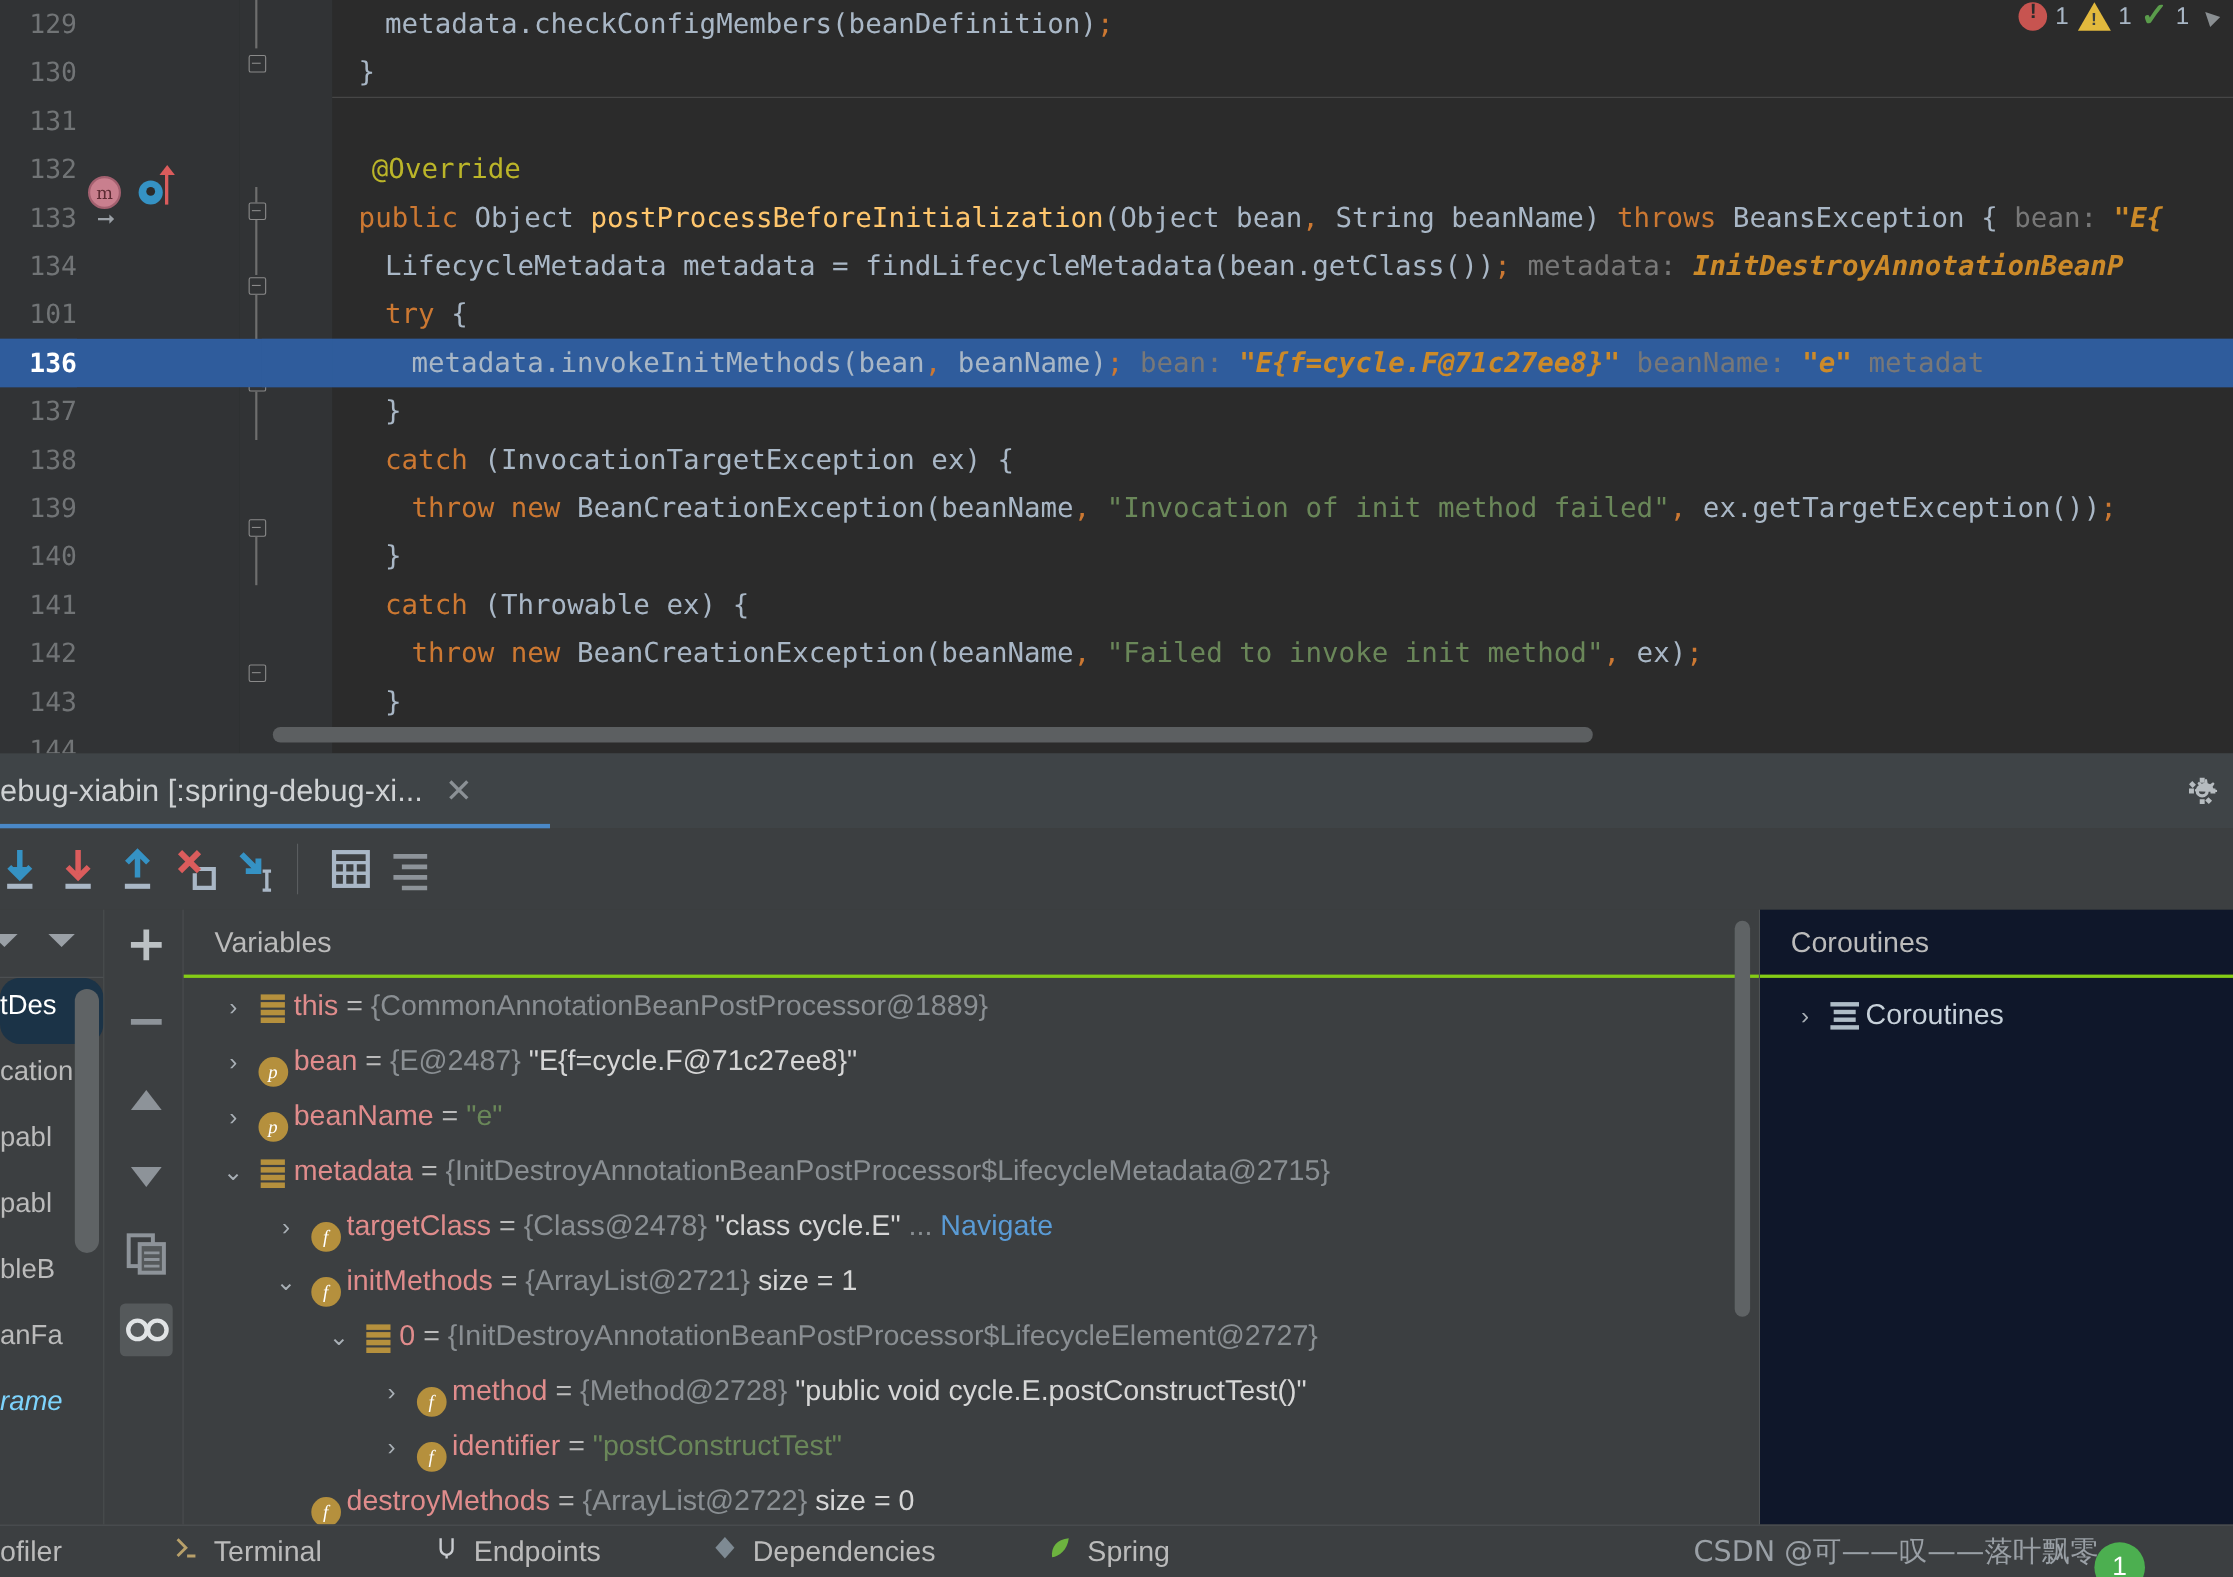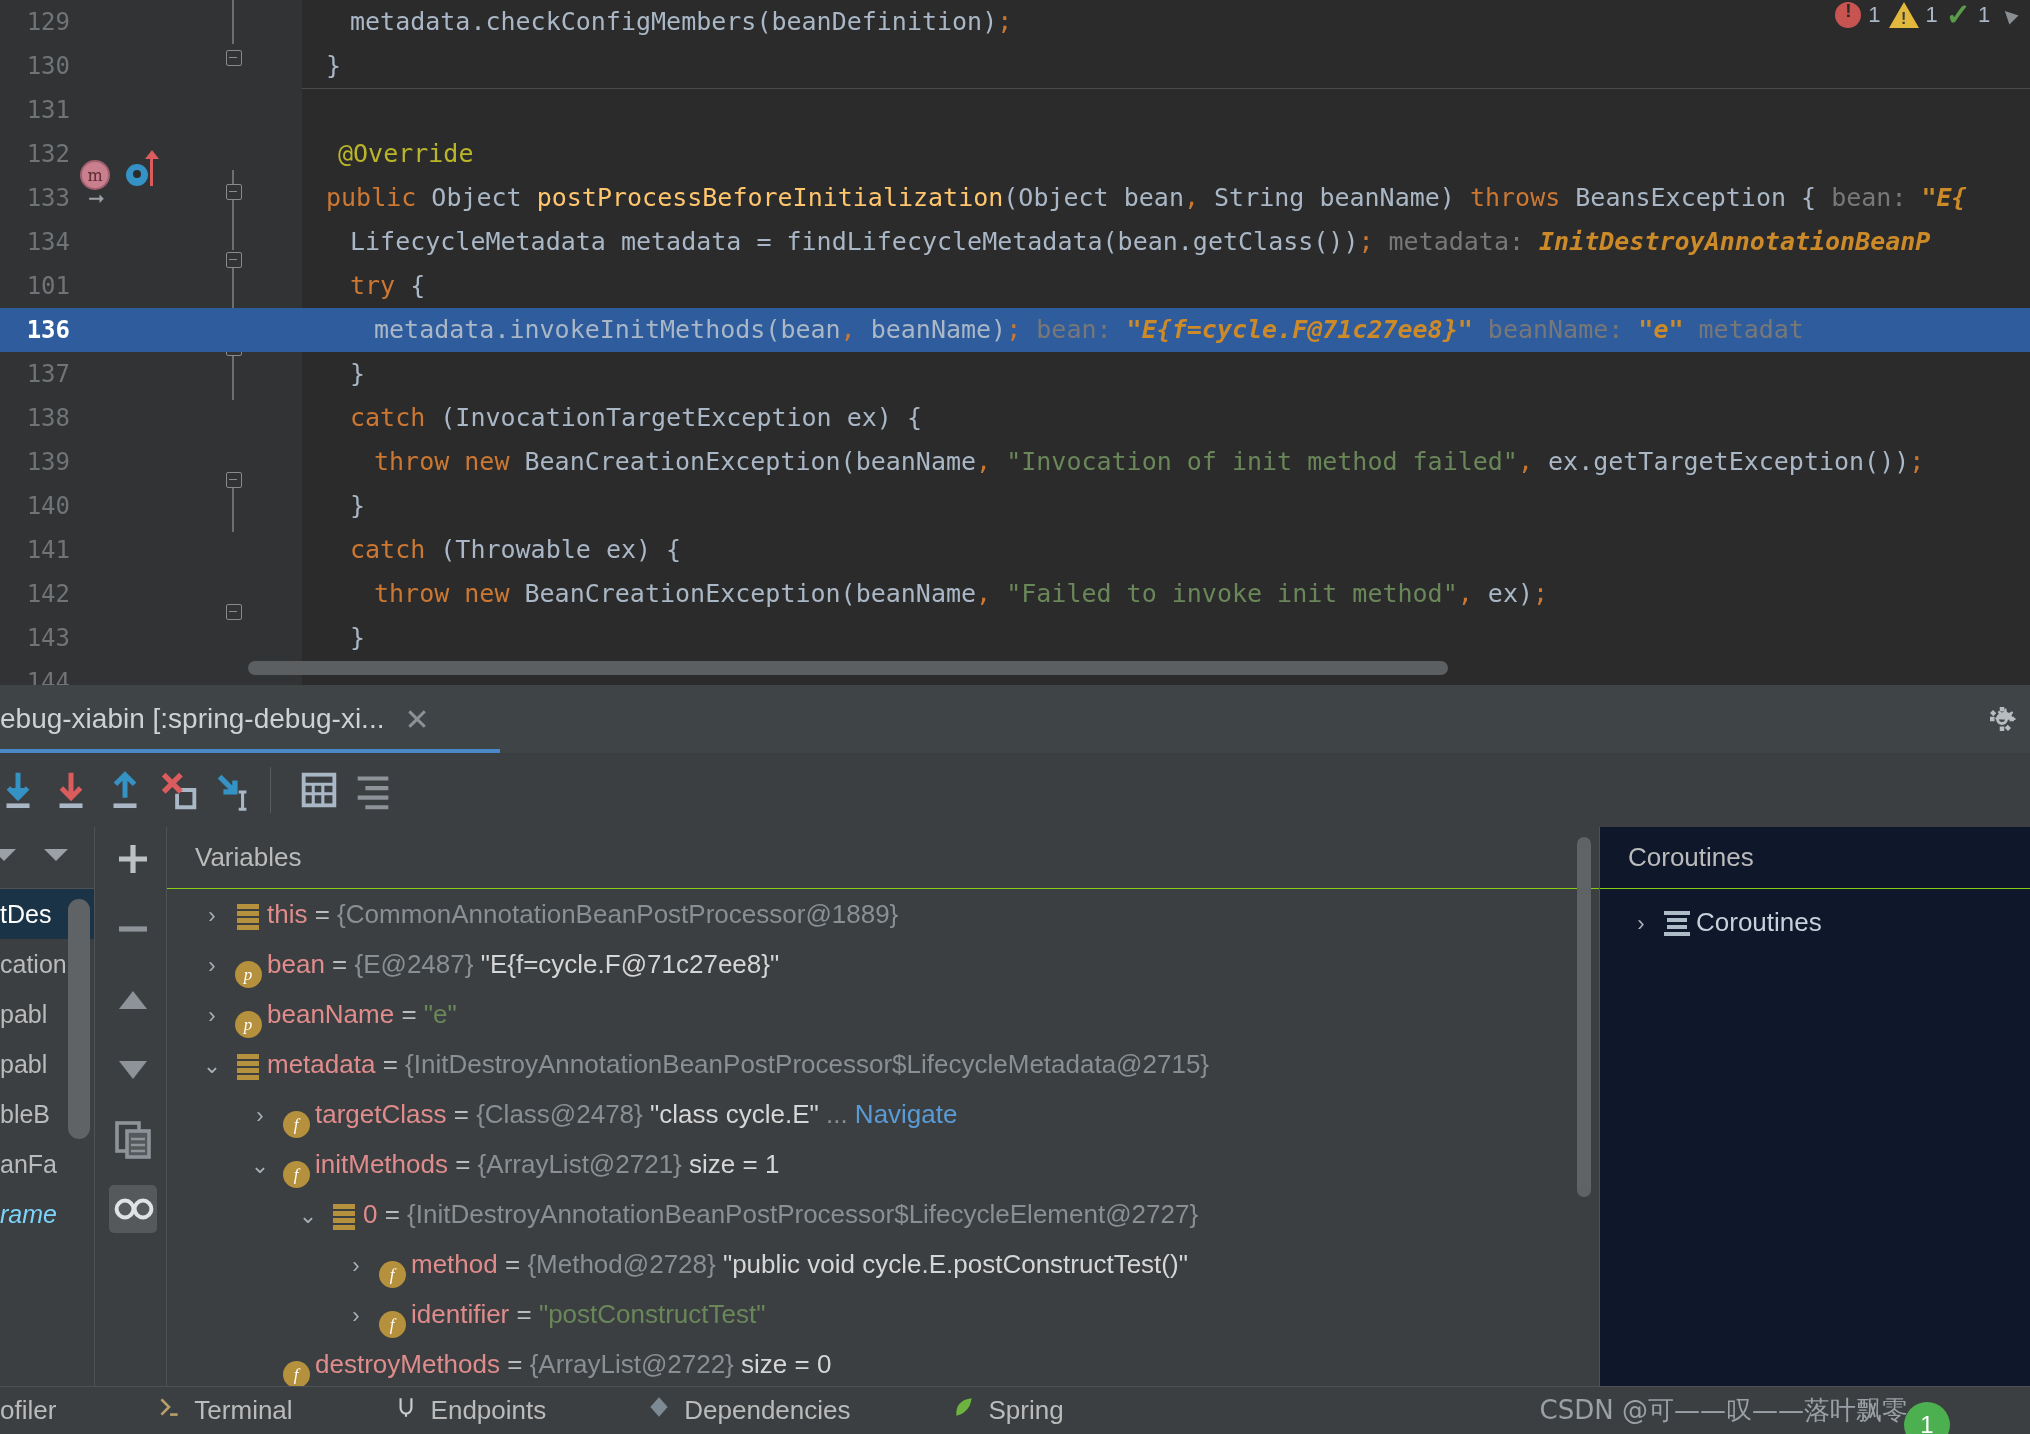--- a/index.html
+++ b/index.html
@@ -97,29 +97,29 @@
   .tb-sep { position: absolute; top: 14px; width: 1px; height: 46px; background: #5a5d5f; }
 
   
   .dpanes { position: absolute; left: 0; top: 142px; right: 0; bottom: 48px; display: flex; }
   .pane-frames { width: 95px; background: #3c3f41; position: relative; border-right: 1px solid #4e5254; }
   .pane-btncol { width: 72px; background: #3c3f41; position: relative; border-right: 1px solid #4e5254; }
   .pane-vars { flex: 1; background: #3c3f41; position: relative; border-right: 1px solid #4e5254; min-width: 0; }
   .pane-coro { width: 430px; background: #0f172a; position: relative; }
 
   .pane-head { height: 62px; display: flex; align-items: center; padding-left: 28px;
-               color: #bbbbbb; font-size: 26px; border-bottom: 1px solid #84cc16; }
+               color: #bbbbbb; font-size: 26px; border-bottom: 3px solid #84cc16; }
 
   
   .fr-toolrow { height: 62px; position: relative; border-bottom: 1px solid #4e5254; }
   .fr-chev { position: absolute; top: 22px; width: 0; height: 0; border-left: 12px solid transparent;
              border-right: 12px solid transparent; border-top: 12px solid #9aa0a6; }
   .fr-list { position: absolute; top: 62px; left: 0; right: 0; bottom: 0; overflow: hidden; }
-  .fr-item { height: 50px; line-height: 50px; padding-left: 0px; color: #bbbbbb; font-size: 25px;
-             white-space: nowrap; }
+  .fr-item { height: 60px; line-height: 50px; padding-left: 0px; color: #bbbbbb; font-size: 25px;
+             white-space: nowrap; border-radius: 18px; }
   .fr-item.sel { background: #1b3347; color: #ffffff; }
   .fr-item.ital { font-style: italic; color: #7dd3fc; }
   .fr-scroll { position: absolute; right: 4px; top: 72px; width: 22px; height: 240px;
                background: #5f6365; border-radius: 11px; }
 
   
   .bcol-btn { position: absolute; left: 14px; width: 48px; height: 48px; }
   .bcol-btn.active { background: #55595b; border-radius: 5px; }
 
   

